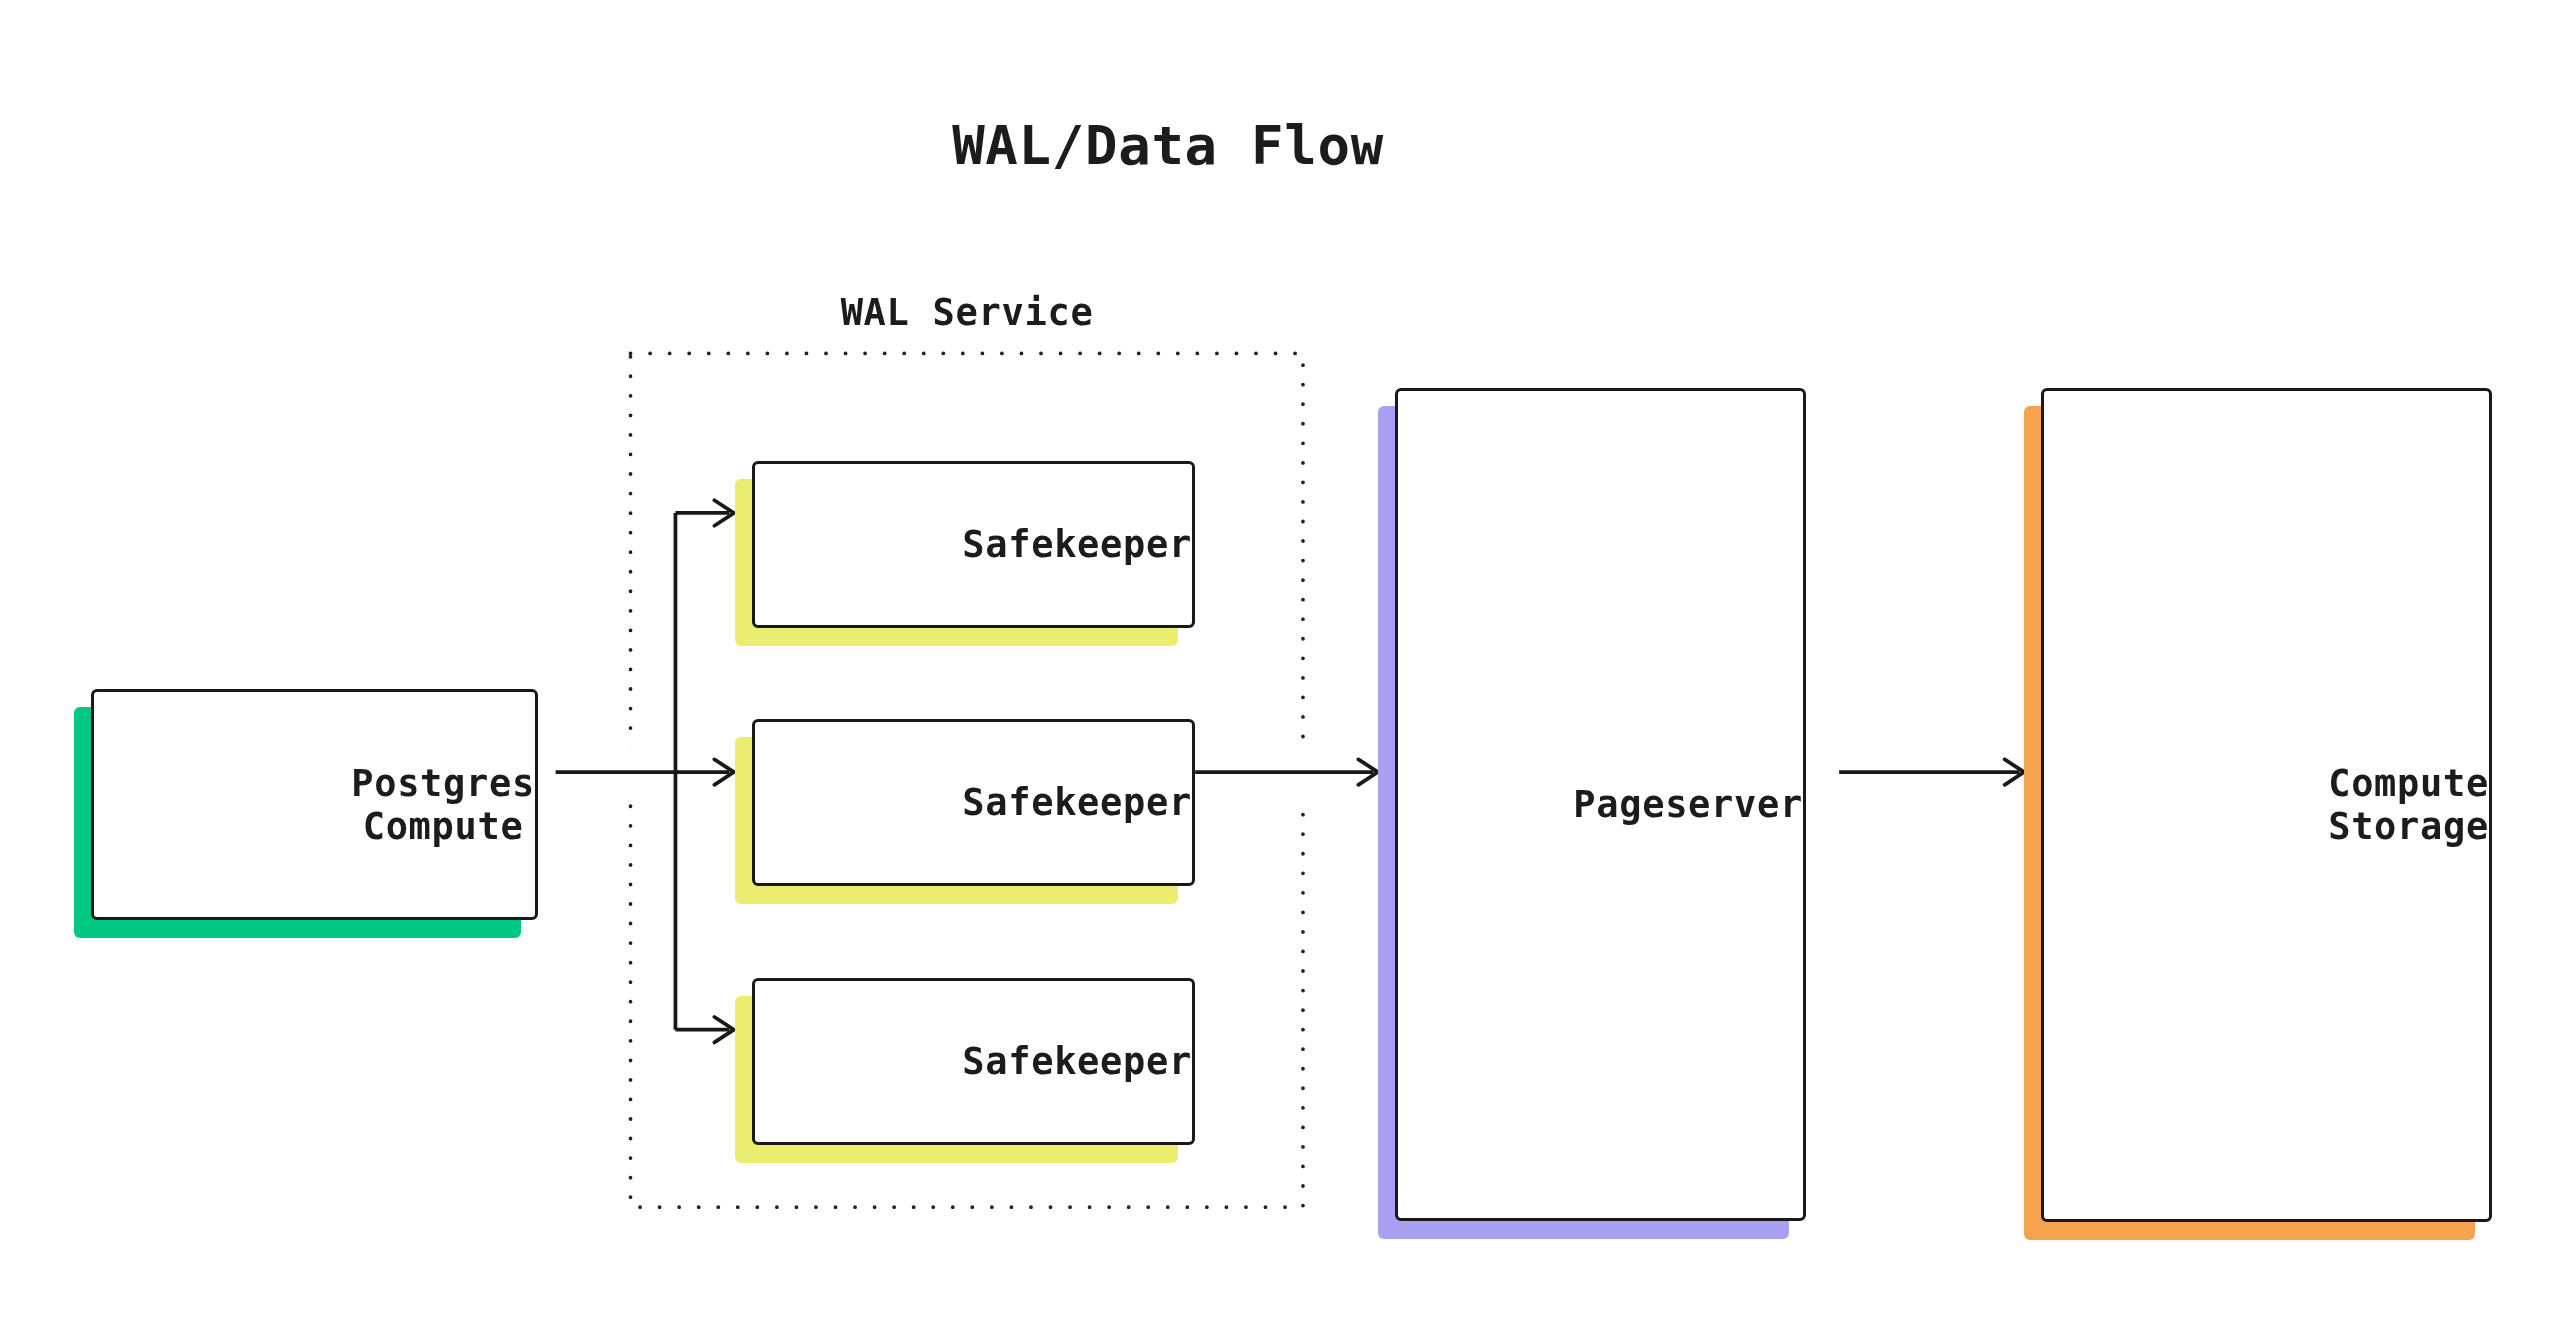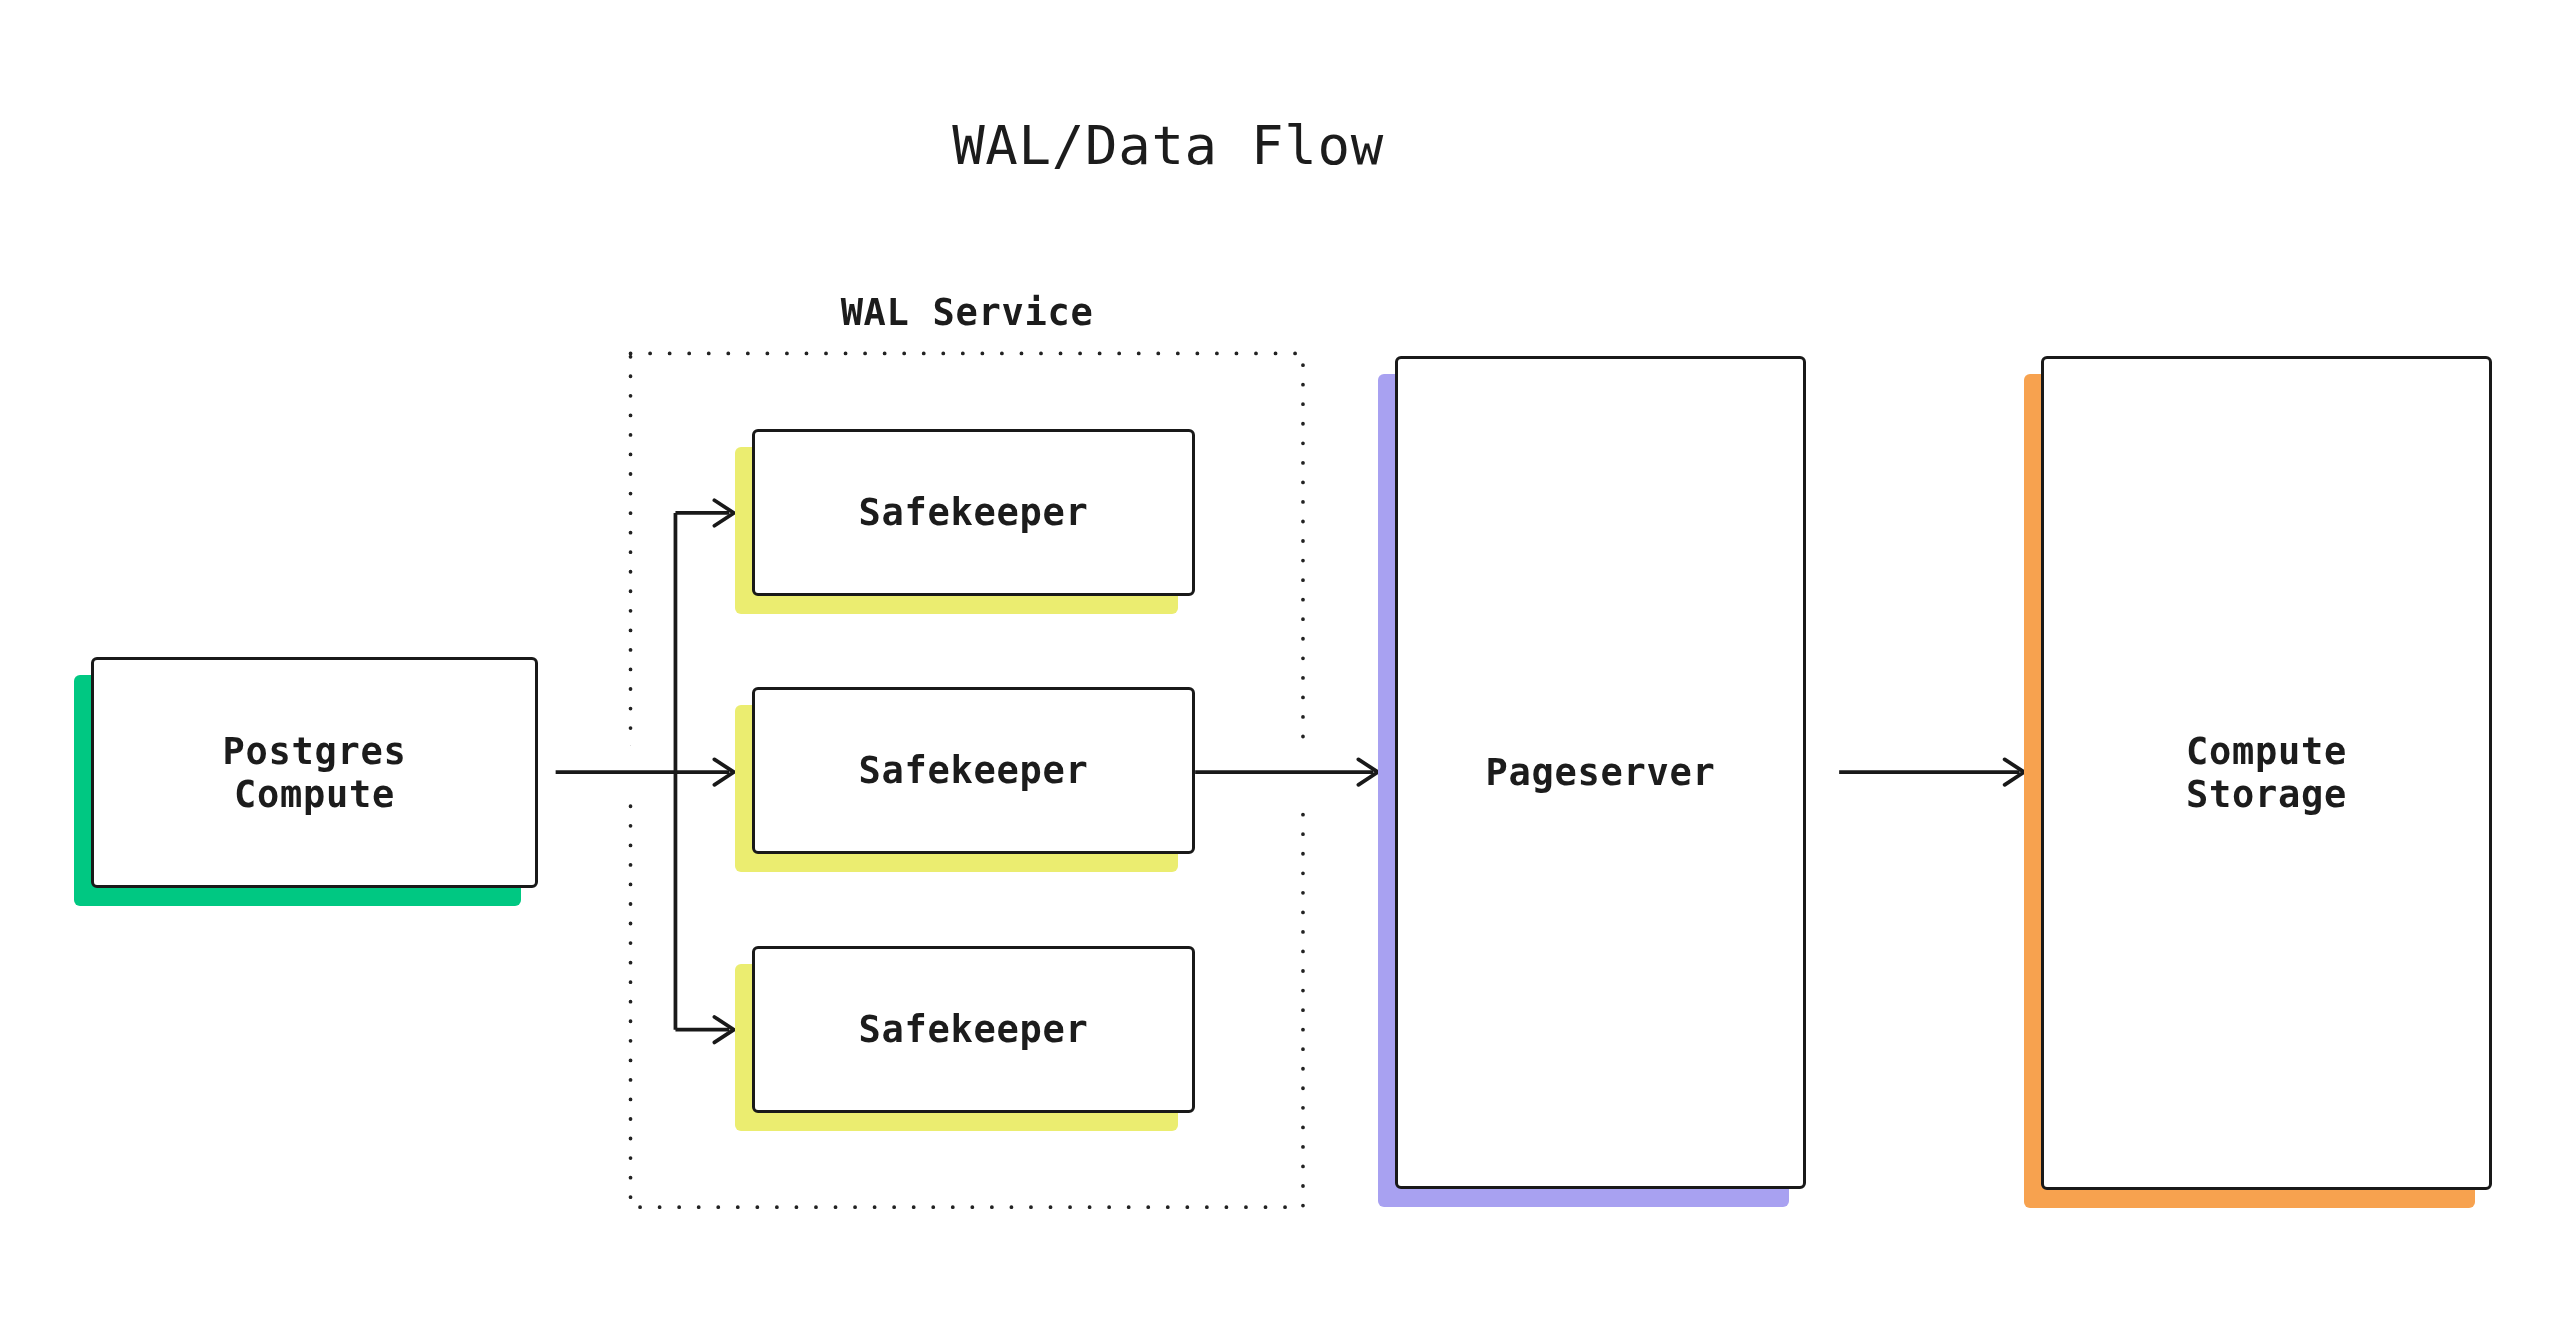--- a/index.html
+++ b/index.html
@@ -22,21 +22,21 @@
     width: 2576px;
     height: 1327px;
   }
   .title {
     position: absolute;
     left: 0;
     top: 112px;
     width: 2336px;
     text-align: center;
     font-size: 54px;
-    font-weight: normal;
+    font-weight: bold;
     line-height: 67px;
     letter-spacing: 0.7px;
     white-space: pre;
   }
   .group-label {
     position: absolute;
     left: 780px;
     top: 289px;
     width: 374px;
     text-align: center;
@@ -47,21 +47,22 @@
   }
   .node {
     position: absolute;
     box-sizing: border-box;
     background: #ffffff;
     border: 3.7px solid #191919;
     border-radius: 6px;
     box-shadow: -17px 18px 0 0 var(--sh, #cccccc);
     display: flex;
     align-items: center;
-    justify-content: center;
+    justify-content: flex-end;
+    margin-top: 32px;
   }
   .node .label {
     font-size: 37px;
     font-weight: bold;
     line-height: 43px;
     letter-spacing: 0.7px;
     text-align: center;
     white-space: pre-line;
   }
   #node-postgres   { left: 91px;  top: 657px;  width: 447px; height: 231px; }

